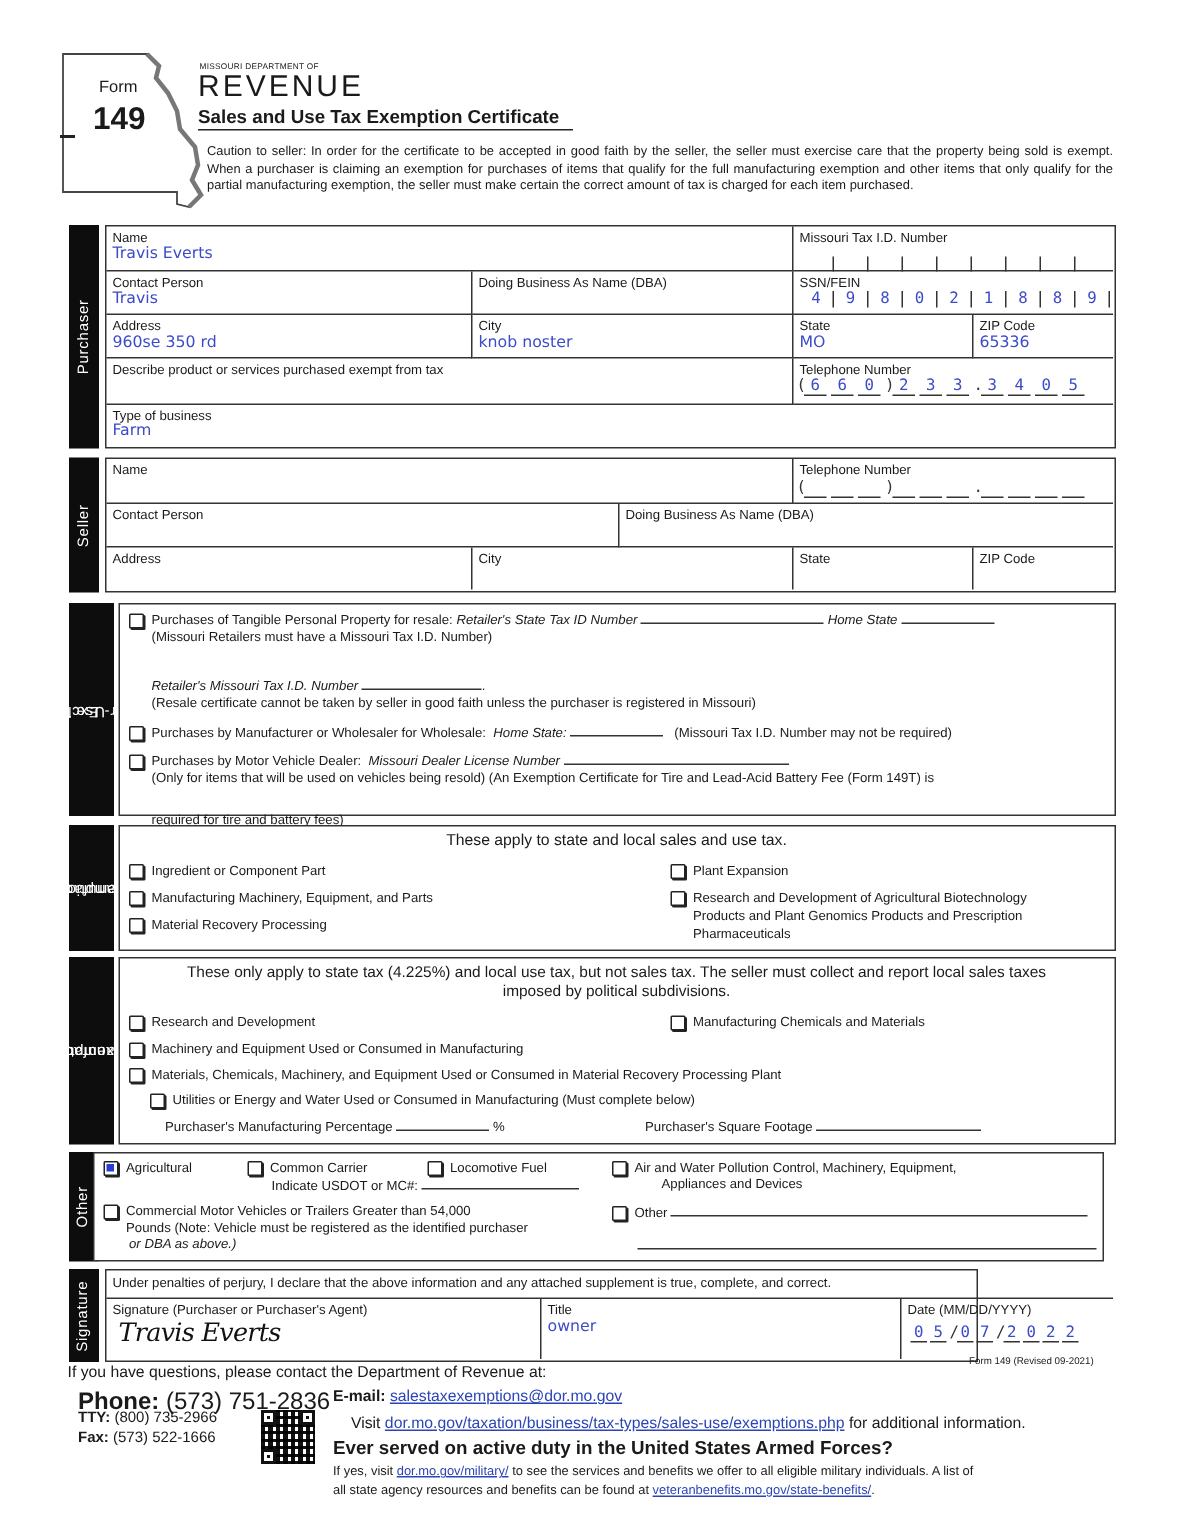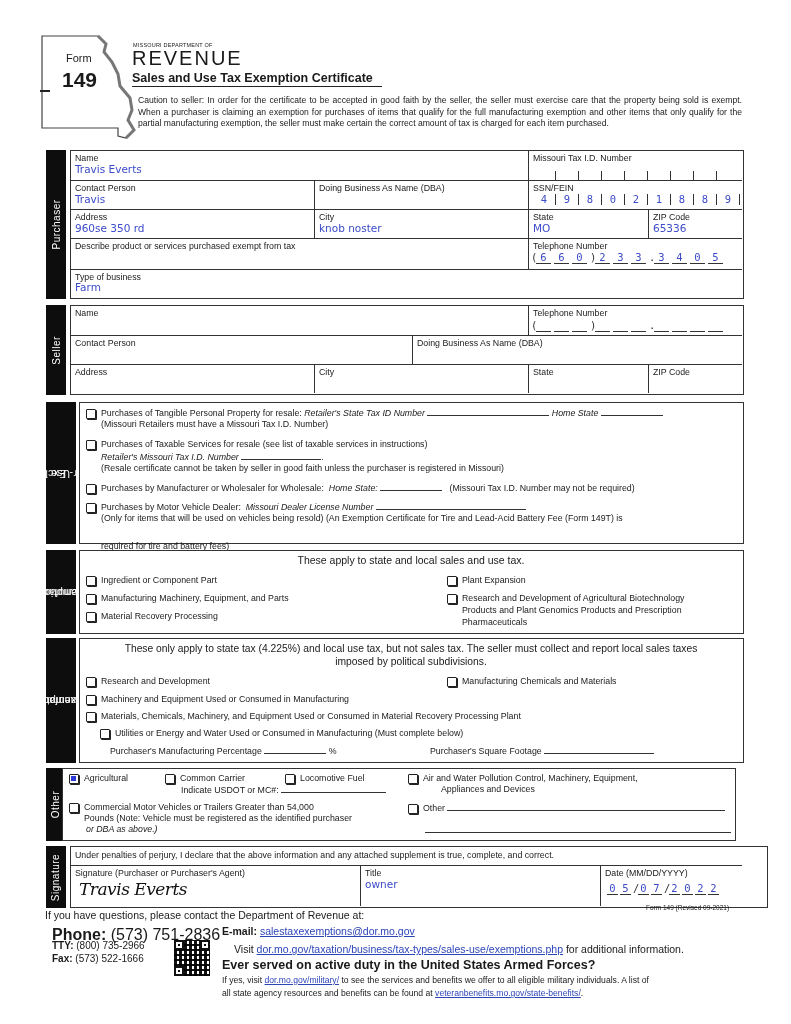--- a/index.html
+++ b/index.html
@@ -206,23 +206,20 @@
   <span style="font-size:9.5px;"><span>Resale - Exclusion From</span><br><span>Sales or Use Tax</span></span>
 </div>
 <div class="abs box" style="left:79px; top:402px; width:665px; height:142px;">
   <div class="row" style="left:6px; top:4px;">
     <span class="cb"></span><span>Purchases of Tangible Personal Property for resale:</span>
     <span class="it">Retailer's State Tax ID Number</span> <span class="blank" style="width:122px;"></span>
     <span class="it">Home State</span> <span class="blank" style="width:62px;"></span>
   </div>
   <div class="row" style="left:21px; top:16px;">(Missouri Retailers must have a Missouri Tax I.D. Number)</div>
 
-  <div class="row" style="left:6px; top:36px;">
-    <span class="cb"></span><span>Purchases of Taxable Services for resale (see list of taxable services in instructions)</span>
-  </div>
   <div class="row" style="left:21px; top:48px;">
     <span class="it">Retailer's Missouri Tax I.D. Number</span> <span class="blank" style="width:80px;"></span>.
   </div>
   <div class="row" style="left:21px; top:60px;">(Resale certificate cannot be taken by seller in good faith unless the purchaser is registered in Missouri)</div>
 
   <div class="row" style="left:6px; top:79px;">
     <span class="cb"></span><span>Purchases by Manufacturer or Wholesaler for Wholesale:</span>
     &nbsp;<span class="it">Home State:</span> <span class="blank" style="width:62px;"></span>
     &nbsp;&nbsp;<span>(Missouri Tax I.D. Number may not be required)</span>
   </div>
@@ -316,21 +313,21 @@
   <div class="row" style="left:345px; top:33px;">
     <span class="cb"></span><span>Other</span>
     <span class="blank" style="width:278px;"></span>
   </div>
   <div class="abs" style="left:362px; top:63px; width:306px; height:1px; background:#333;"></div>
 </div>
 
 <div class="abs side-tab" style="left:46px; top:846px; width:20px; height:62px;">
   <span>Signature</span>
 </div>
-<div class="abs box" style="left:70px; top:846px; width:698px; height:62px;">
+<div class="abs box" style="left:70px; top:846px; width:582px; height:62px;">
   <div class="cell" style="left:0; top:0; width:671px; height:19px; border-right:none;">
     <span class="lbl" style="top:3px;">Under penalties of perjury, I declare that the above information and any attached supplement is true, complete, and correct.</span>
   </div>
   <div class="cell" style="left:0; top:19px; width:290px; height:40px; border-bottom:none;">
     <span class="lbl">Signature (Purchaser or Purchaser's Agent)</span>
     <span class="abs sig-script" style="left:8px; top:13px;">Travis Everts</span>
   </div>
   <div class="cell" style="left:290px; top:19px; width:240px; height:40px; border-bottom:none;">
     <span class="lbl">Title</span>
     <span class="val">owner</span>

